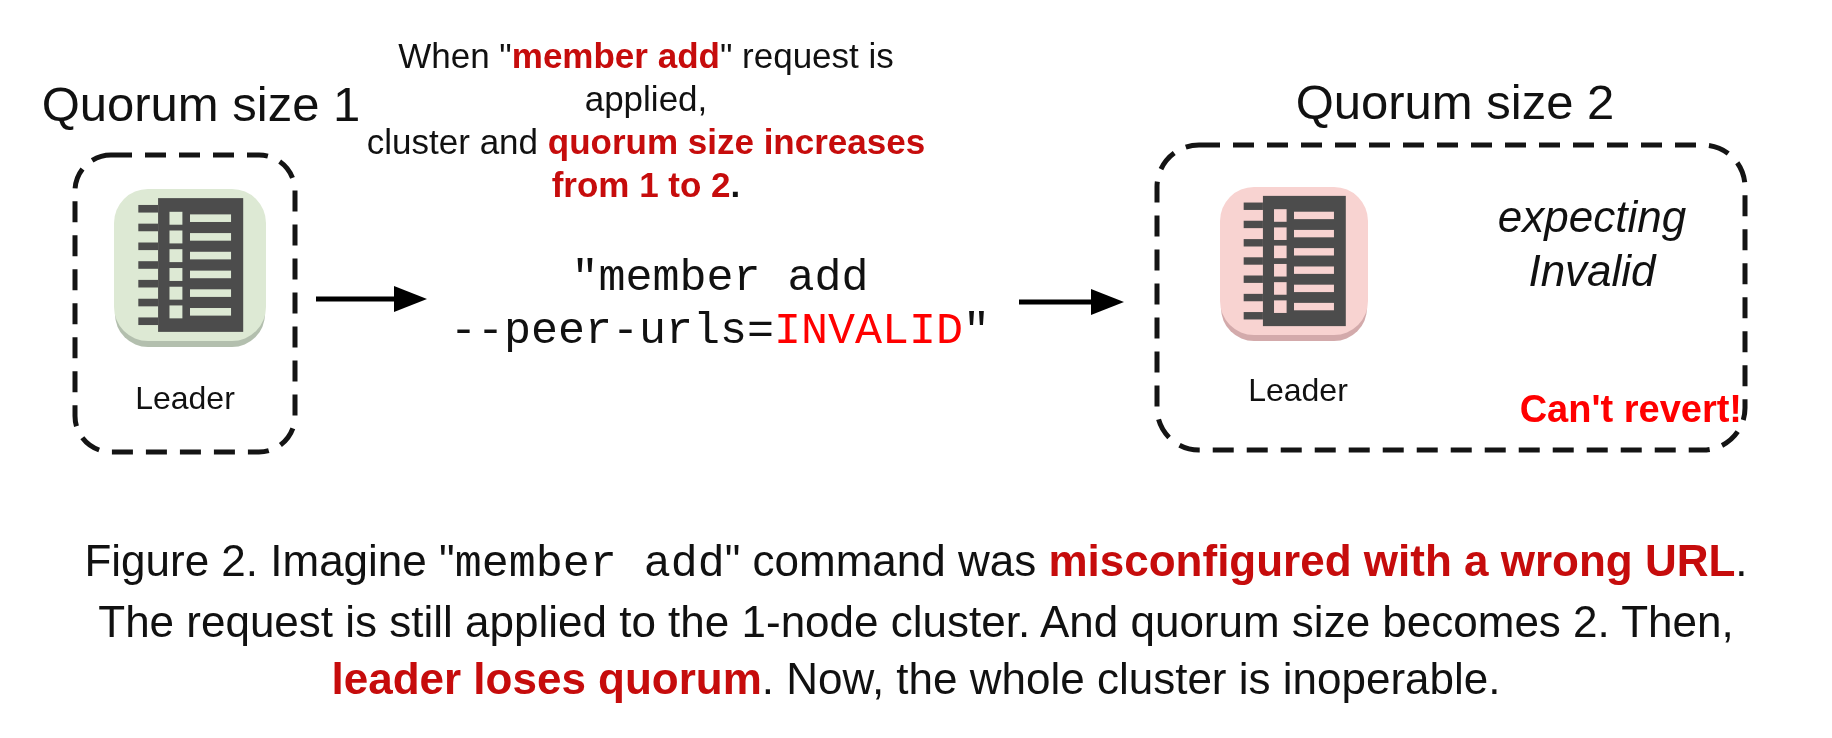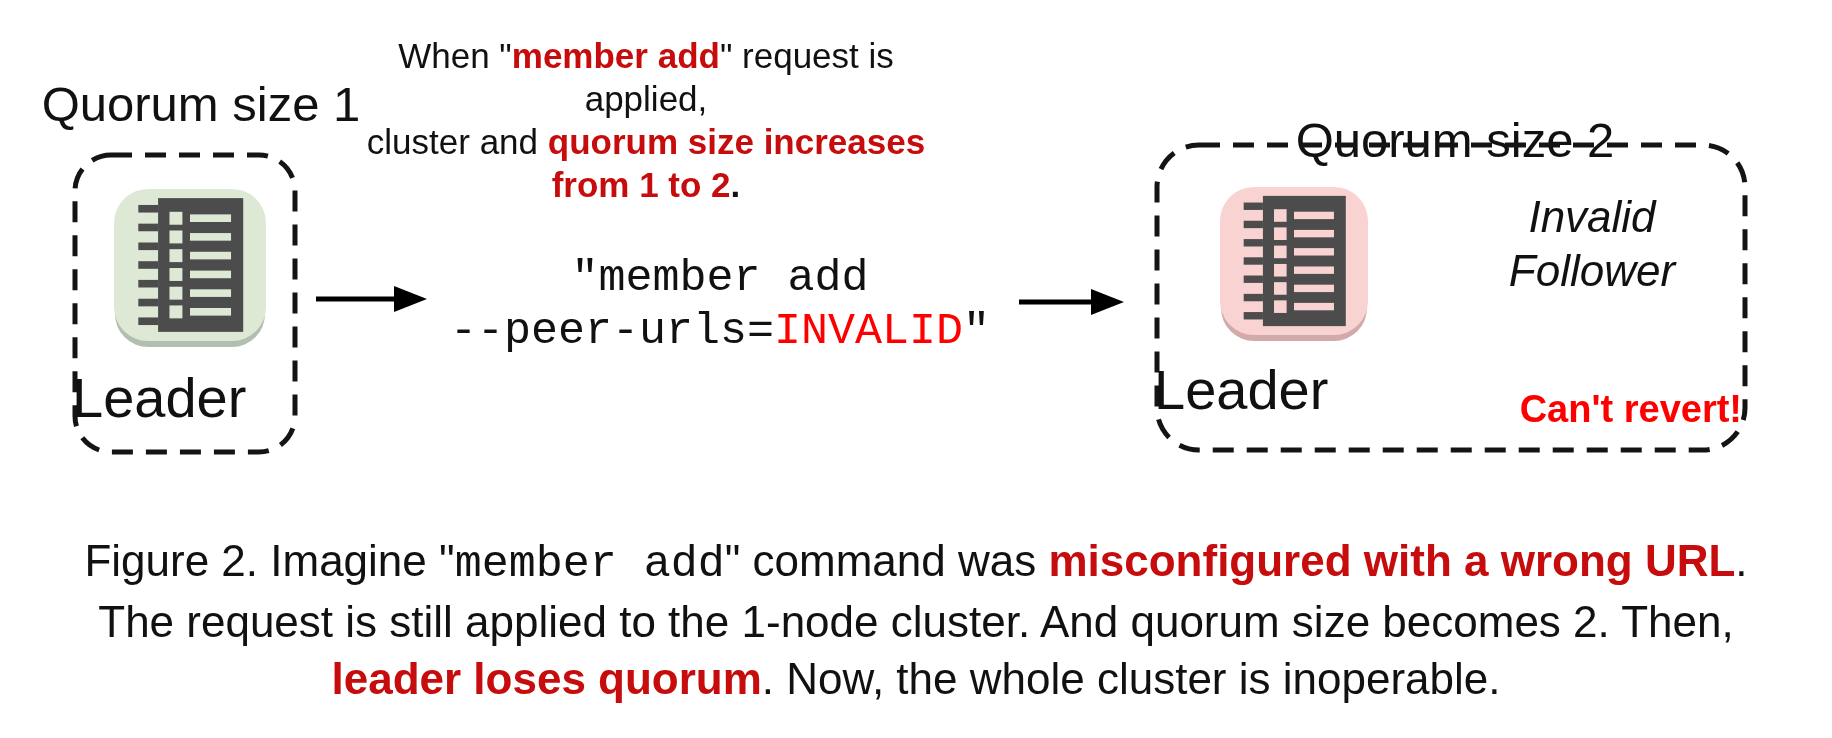--- a/index.html
+++ b/index.html
@@ -17,43 +17,43 @@
   
   .annotation {
     position:absolute; left:340px; top:34px; width:612px;
     font-size:35px; line-height:43px; text-align:center;
   }
   
   .cluster-title {
     position:absolute; font-size:49px; line-height:52px; text-align:center;
   }
   .t1 { left:28px;   top:78px; width:346px; }
-  .t2 { left:1282px; top:76px; width:346px;margin-top:38px; }
+  .t2 { left:1282px; top:76px; width:346px; }
 
   
   .cluster-box { position:absolute; }
   .box-left  { left:72px;   top:152px; width:226px; height:303px; }
   .box-right { left:1154px; top:142px; width:594px; height:311px; }
   .dash-svg { position:absolute; left:0; top:0; width:100%; height:100%; }
 
   
   .squircle {
     position:absolute; border-radius:34px;
   }
   .squircle.green { background:var(--green-bg); color:var(--green-bg);
     box-shadow:0 7px 0 -1px var(--green-edge); }
   .squircle.pink  { background:var(--pink-bg); color:var(--pink-bg);
     box-shadow:0 7px 0 -1px var(--pink-edge); }
   .sq-left  { left:42px; top:37px; width:152px; height:152px; }
   .sq-right { left:66px; top:45px; width:148px; height:148px; }
   .node-glyph { position:absolute; left:0; top:0; width:100%; height:100%; }
 
   .node-label {
-    position:absolute; left:0; width:100%; text-align:left;
-    font-size:56px; line-height:52px;
+    position:absolute; left:0; width:100%; text-align:center;
+    font-size:32px; line-height:52px;
   }
   .nl-left  { top:220px; }
   .nl-right { left:0; width:288px; top:222px; }
 
   .expecting {
     position:absolute; left:288px; top:48px; width:300px;
     font-size:44px; line-height:54px; text-align:center; font-style:italic;
   }
   .cant-revert {
     position:absolute; left:288px; top:244px; width:300px;
@@ -167,22 +167,22 @@
             <rect x="50" y="53.7" width="27" height="5"></rect>
           <rect x="36.5" y="64.3" width="8.5" height="8.5"></rect>
             <rect x="50" y="66" width="27" height="5"></rect>
           <rect x="36.5" y="76.6" width="8.5" height="8.5"></rect>
             <rect x="50" y="78.3" width="27" height="5"></rect>
         </g>
       </svg>
     </div>
     <div class="node-label nl-right">Leader</div>
     <div class="expecting">
+      <div>expecting</div>
       <div>Invalid</div>
-      <div>Follower</div>
     </div>
     <div class="cant-revert warn">Can't revert!</div>
   </div>
 
   <div class="caption">
     <div class="rich"><span class="it">Figure 2.</span><span> Imagine "</span><span class="mono">member add</span><span>" command was </span><span class="red-b">misconfigured with a wrong URL</span><span>.</span></div>
     <div class="rich"><span>The request is still applied to the 1-node cluster. And quorum size becomes 2. Then,</span></div>
     <div class="rich"><span class="red-b">leader loses quorum</span><span>. Now, the whole cluster is inoperable.</span></div>
   </div>
 

